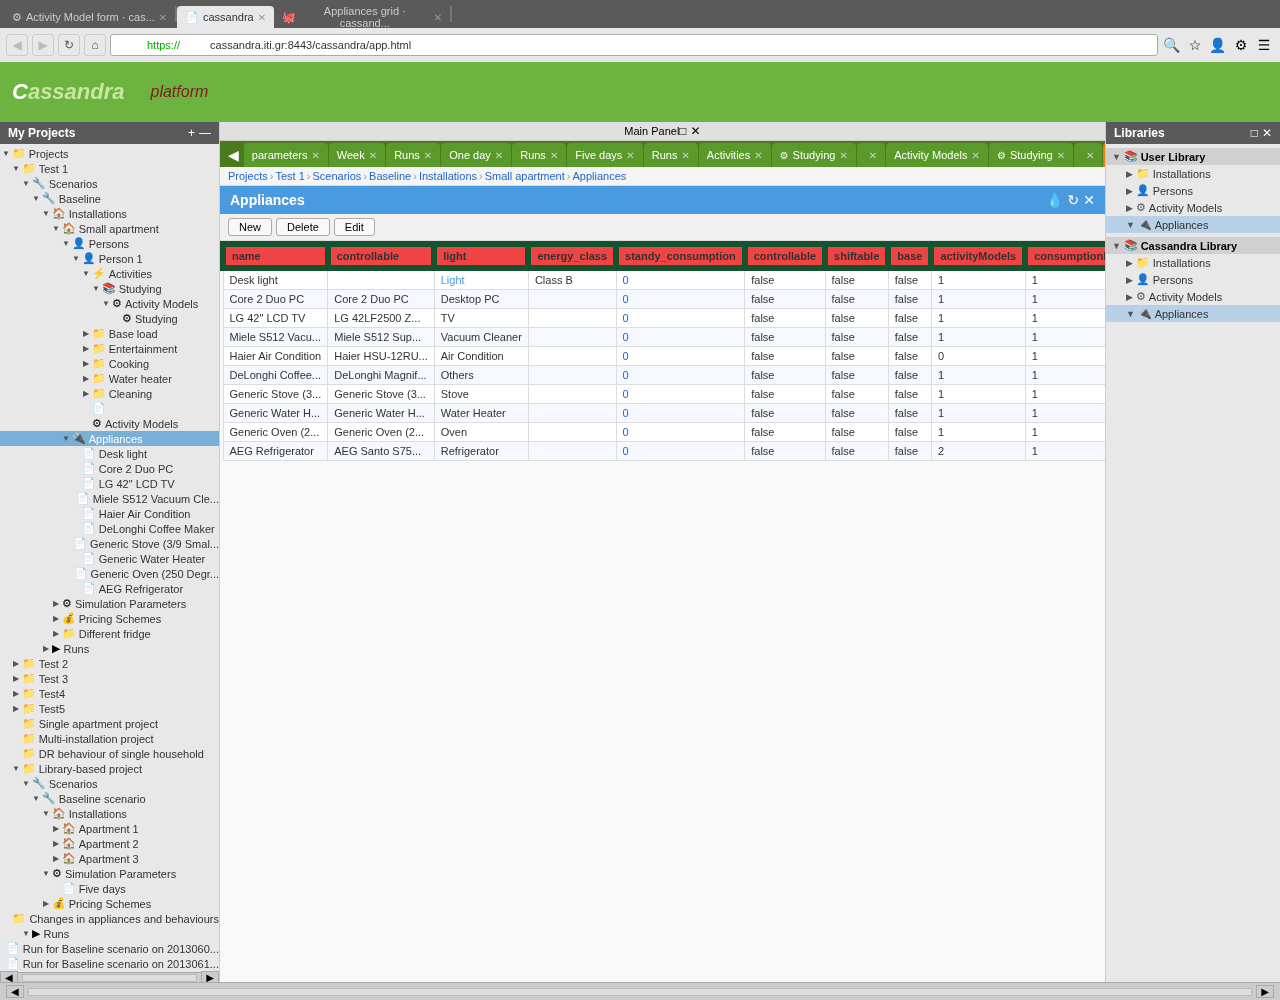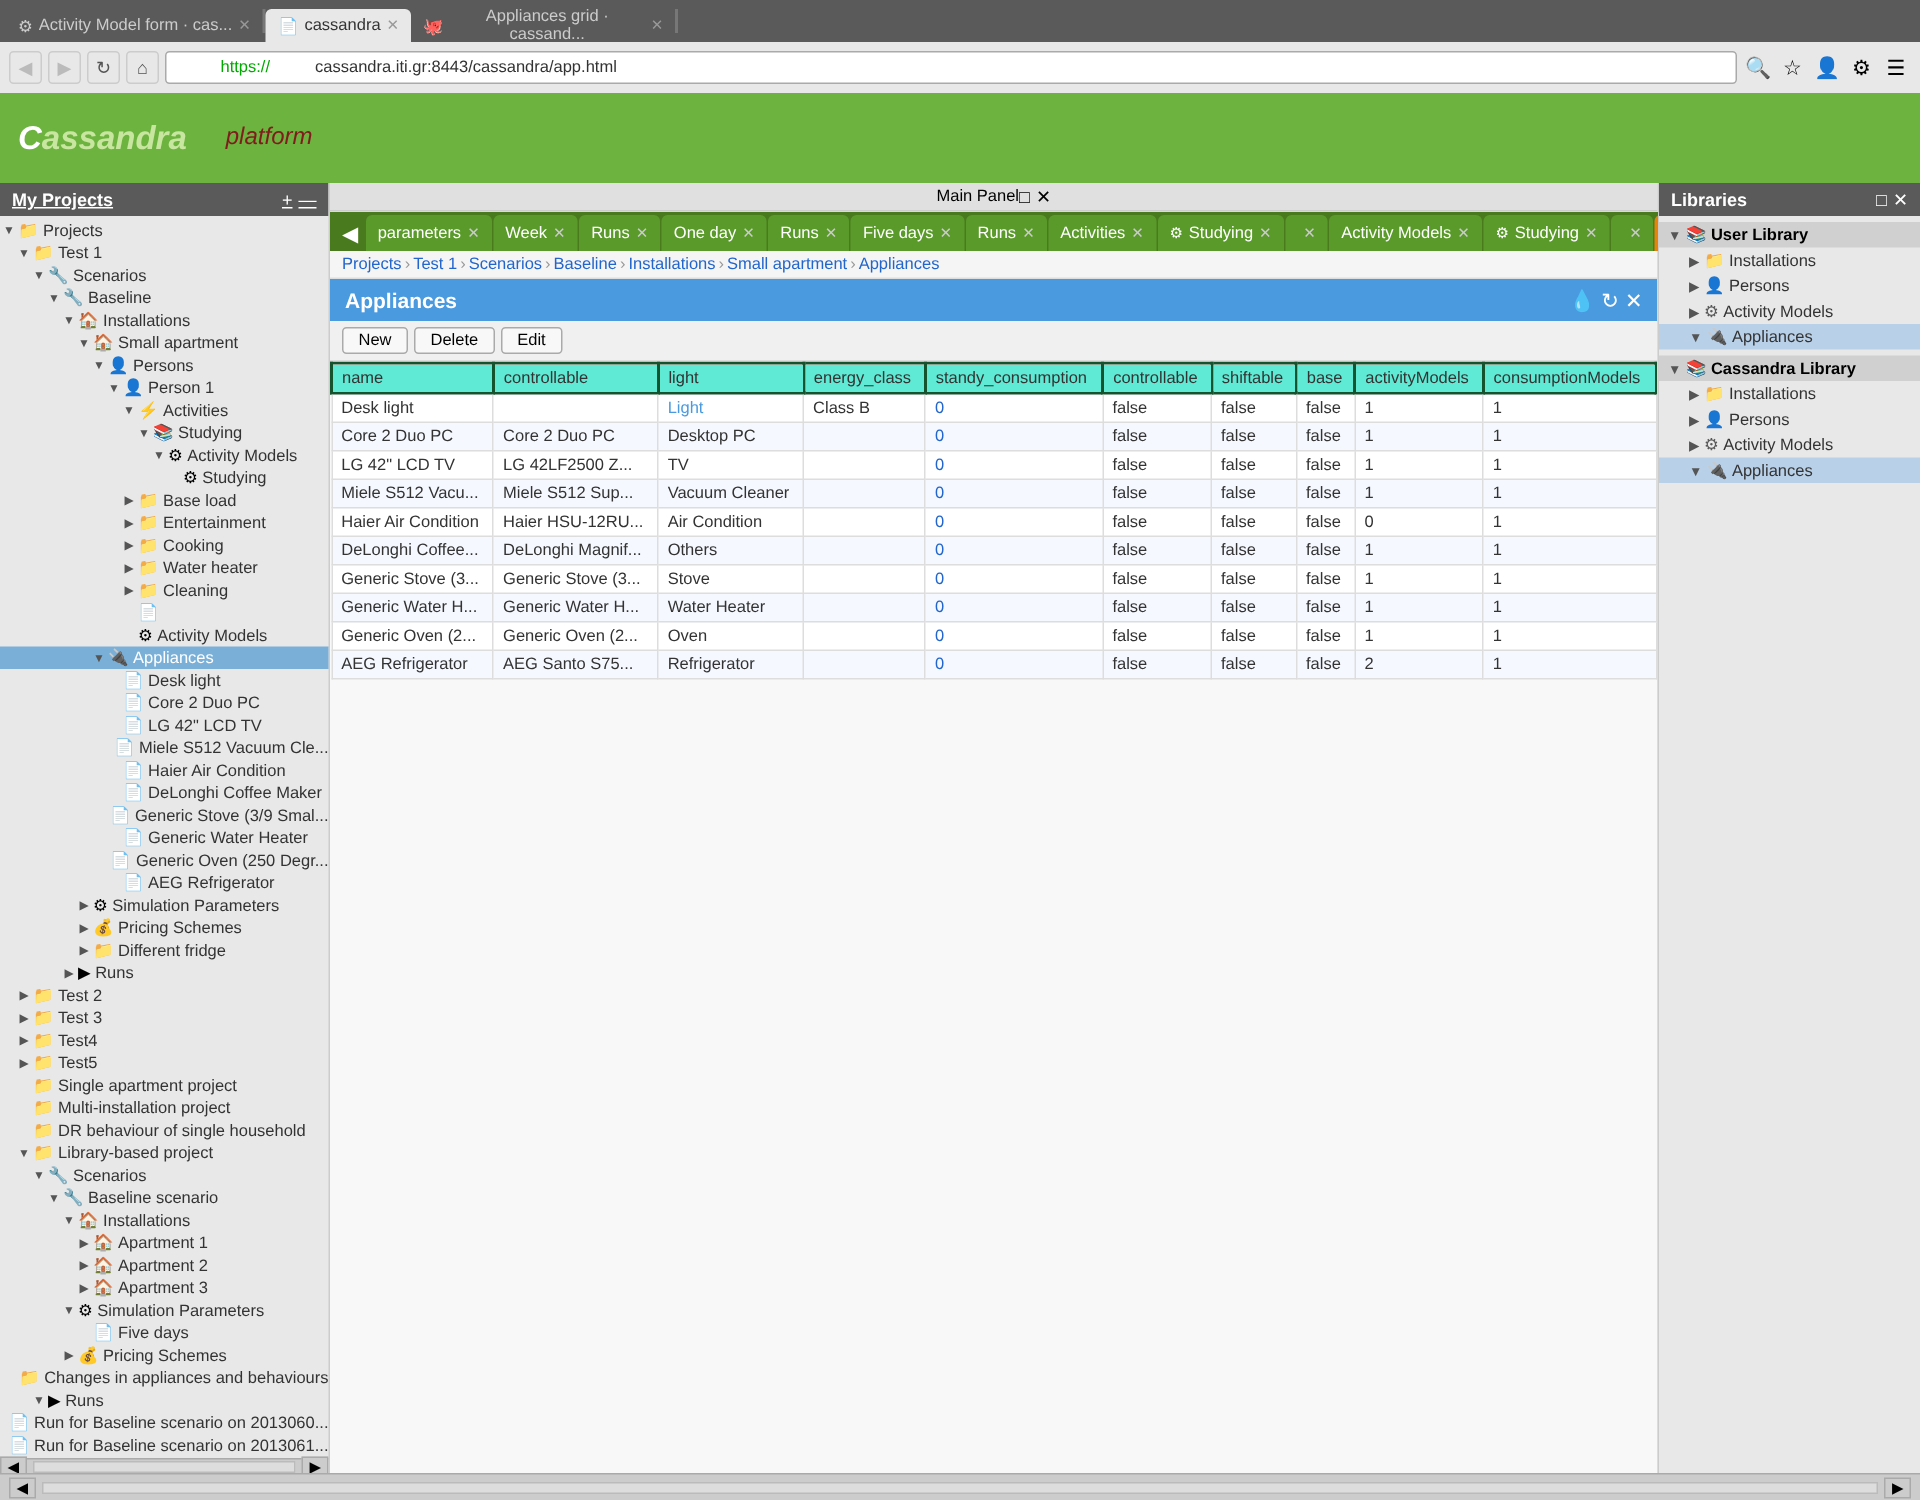--- a/index.html
+++ b/index.html
@@ -28,21 +28,21 @@
     .app-logo { display: flex; align-items: center; gap: 6px; }
     .logo-text { color: #fff; font-size: 22px; font-style: italic; font-weight: bold; }
     .logo-text span { color: #c8e6a0; }
     .platform-text { color: #7f1d1d; font-size: 16px; margin-left: 20px; font-style: italic; }
 
     
     .main-layout { display: flex; flex: 1; overflow: hidden; }
 
     
     .left-sidebar { width: 220px; background: #e8e8e8; border-right: 1px solid #ccc; display: flex; flex-direction: column; overflow: hidden; }
-    .sidebar-header { background: #5a5a5a; color: white; padding: 4px 8px; display: flex; justify-content: space-between; align-items: flex-start; font-weight: bold; font-size: 12px; text-decoration: underline; }
+    .sidebar-header { background: #5a5a5a; color: white; padding: 4px 8px; display: flex; justify-content: space-between; align-items: flex-start; font-weight: bold; font-size: 12px; }
     .sidebar-header-actions { display: flex; gap: 4px; }
     .sidebar-header-btn { background: none; border: none; color: white; cursor: pointer; font-size: 12px; }
     .sidebar-tree { flex: 1; overflow-y: auto; overflow-x: hidden; padding: 2px 0; }
     .tree-item { display: flex; align-items: center; padding: 1px 0; cursor: pointer; white-space: nowrap; }
     .tree-item.highlighted { background: #7ab0d8; color: white; }
     .tree-indent { display: inline-block; }
     .tree-expand { width: 12px; display: inline-flex; align-items: center; justify-content: center; font-size: 9px; color: #555; cursor: pointer; }
     .tree-icon { margin-right: 3px; font-size: 11px; }
     .tree-label { font-size: 11px; color: #333; }
     .tree-item.highlighted .tree-label { color: white; }
@@ -75,21 +75,21 @@
     
     .content-header { background: #4a9ae0; color: white; padding: 6px 10px; font-size: 14px; font-weight: bold; }
 
     
     .content-toolbar { padding: 4px 8px; display: flex; gap: 4px; background: #f0f0f0; border-bottom: 1px solid #ddd; }
     .toolbar-btn { padding: 2px 10px; background: #f8f8f8; border: 1px solid #aaa; border-radius: 3px; font-size: 11px; cursor: pointer; }
 
     
     .data-table-container { flex: 1; overflow: auto; }
     .data-table { width: 100%; border-collapse: collapse; font-size: 11px; }
-    .data-table th { background: #5eead4; border: 2px solid #14532d; padding: 3px 6px; text-align: left; font-weight: normal; color: #333; white-space: nowrap; position: sticky; top: 0; z-index: 1; }
+    .data-table th { background: #ef4444; border: 6px solid #14532d; padding: 3px 6px; text-align: left; font-weight: bold; color: #333; white-space: nowrap; position: sticky; top: 0; z-index: 1; }
     .data-table td { border: 1px solid #ddd; padding: 3px 6px; white-space: nowrap; color: #333; background: white; }
     .data-table tr:nth-child(even) td { background: #f5f8ff; }
 
     
     .right-sidebar { width: 175px; background: #e8e8e8; border-left: 1px solid #ccc; display: flex; flex-direction: column; }
     .right-sidebar-header { background: #5a5a5a; color: white; padding: 4px 8px; display: flex; justify-content: space-between; align-items: center; font-size: 12px; font-weight: bold; }
     .right-sidebar-content { flex: 1; padding: 4px 0; overflow-y: auto; }
     .lib-section { margin-bottom: 4px; }
     .lib-item { display: flex; align-items: center; padding: 2px 6px; cursor: pointer; gap: 3px; }
     .lib-icon { font-size: 11px; color: #5a5a5a; }

